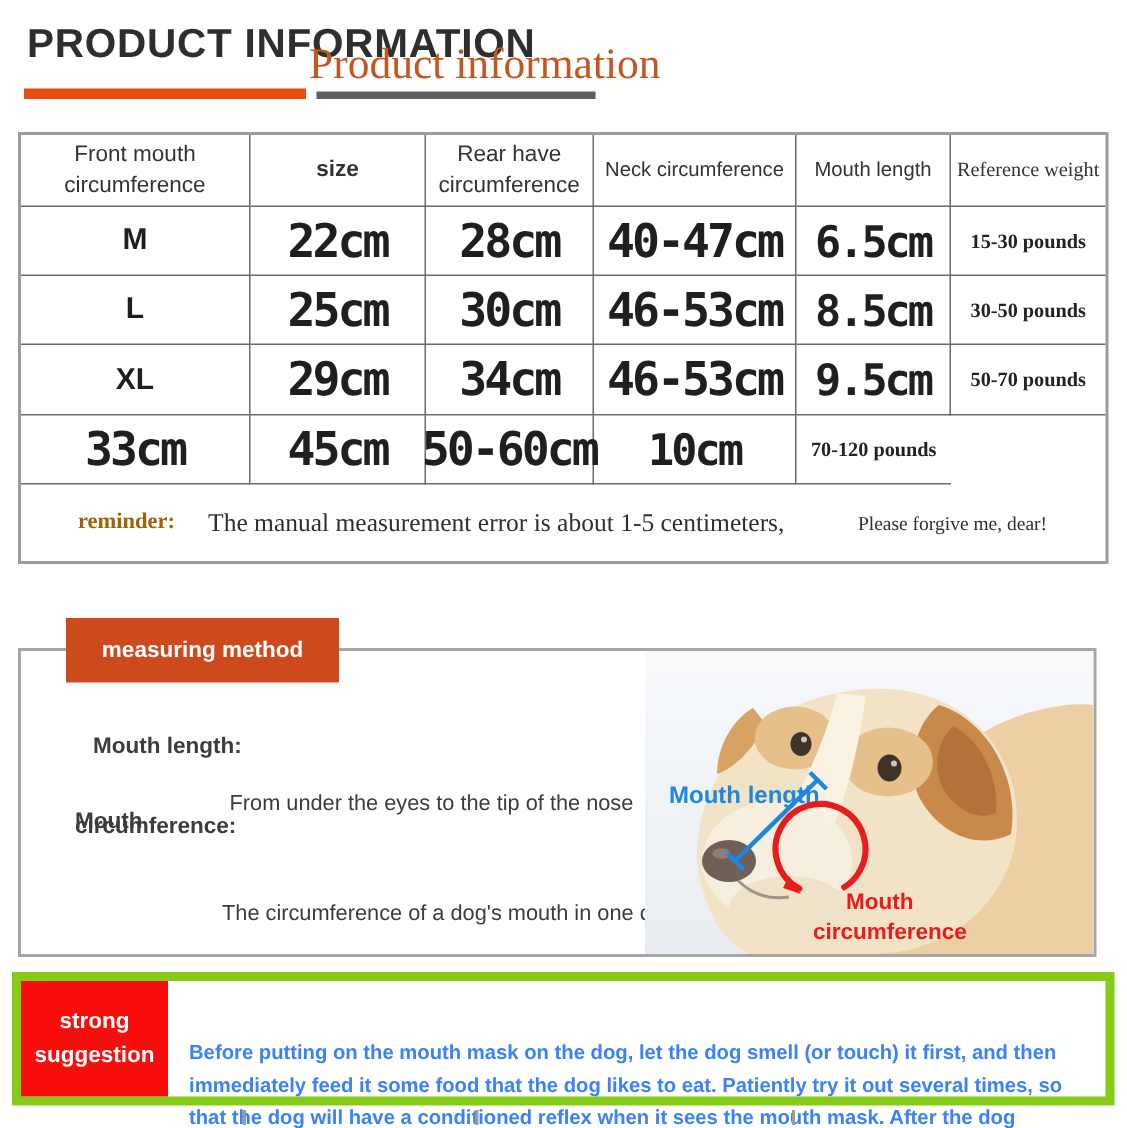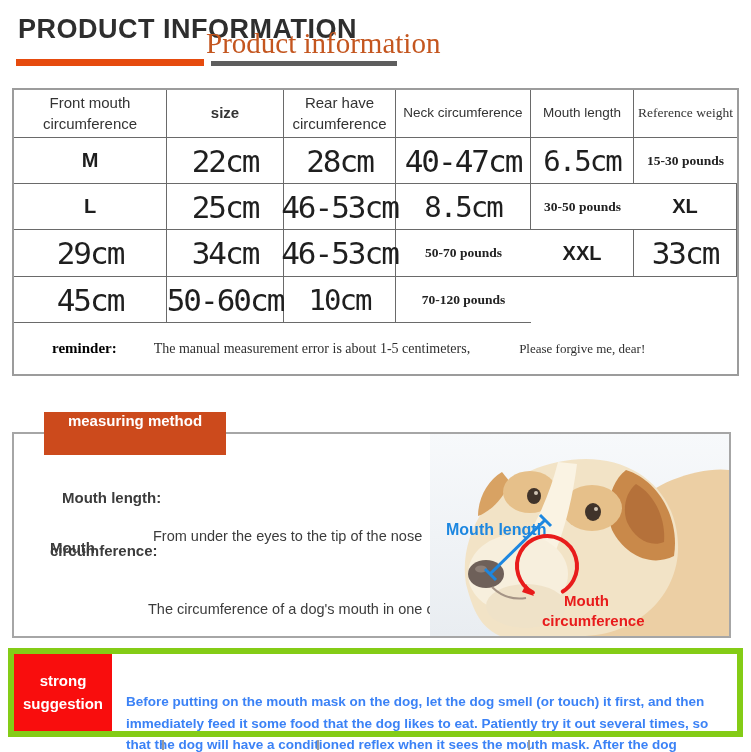--- a/index.html
+++ b/index.html
@@ -15,32 +15,32 @@
   
   .size-table { position:absolute; left:12px; top:88px; width:727px; border:2px solid #9c9c9c; display:grid;
     grid-template-columns:153px 117px 112px 135px 103px 103px;
     grid-template-rows:48px 46px 46px 47px 46px 51px; background:#fff; }
   .cell { border-right:1px solid #6a6a6a; border-bottom:1px solid #6a6a6a; display:flex; align-items:center; justify-content:center; text-align:center; }
   .cell.last-col { border-right:none;font-family:Liberation Serif, serif; }
   .th { font-size:13.5px; color:#333; line-height:1.35; padding:2px 4px; }
   .th.big { font-size:15px; }
   .th.size-h { font-weight:bold; font-size:15px; }
   .size-val { font-weight:bold; font-size:20px; color:#1e1e1e; }
-  .cm-val { font-family:"DejaVu Sans Mono", monospace; font-weight:normal; font-size:31px; letter-spacing:-2px; color:#1f1f1f; white-space:nowrap; }
+  .cm-val { font-family:"DejaVu Sans Mono", monospace; font-weight:bold; font-size:31px; letter-spacing:-2px; color:#1f1f1f; white-space:nowrap; }
   .cm-val.small { font-size:29px; }
   .weight-val { font-size:13.5px; font-weight:600; color:#222; }
   .reminder-row { grid-column:1 / span 6; border-bottom:none; justify-content:flex-start; padding-left:38px; }
-  .reminder-row .lbl { font-weight:bold; font-size:15px; color:#000000; }
-  .reminder-row .txt { font-size:14px; color:#2f2f2f; margin-left:37px; }
+  .reminder-row .lbl { font-weight:bold; font-size:15px; color:#a16207; }
+  .reminder-row .txt { font-size:17px; color:#2f2f2f; margin-left:22px; }
   .reminder-row .sfx { font-size:13px; color:#2f2f2f; margin-left:5px;padding-left:44px; }
 
   
   .measure-box { position:absolute; left:12px; top:432px; width:719px; height:206px; border:2px solid #a6a6a6; background:#fff; }
   .measure-tab { position:absolute; left:44px; top:412px; width:182px; height:43px; background:#cc4a1c; z-index:3;
-    display:flex; justify-content:center; color:#fff; font-weight:bold; font-size:15px; }
+    display:flex; align-items:center; justify-content:center; color:#fff; font-weight:bold; font-size:15px; }
   .m-label { position:absolute; font-size:15px; font-weight:600; color:#3c3c3c; white-space:nowrap; }
   .m-desc { position:absolute; font-size:14.5px; color:#3c3c3c; white-space:nowrap;margin-top:38px; }
   .ml-label { left:62px; top:489px; }
   .ml-desc { left:153px; top:490px; }
   .mc-label1 { left:50px; top:539px; }
   .mc-label2 { left:50px; top:542px; }
   .mc-desc { left:148px; top:563px; }
 
   .dog-photo { position:absolute; left:430px; top:434px; width:299px; height:202px; z-index:2; }
 
@@ -71,31 +71,32 @@
 
   <div class="cell size-val">M</div>
   <div class="cell cm-val">22cm</div>
   <div class="cell cm-val">28cm</div>
   <div class="cell cm-val">40-47cm</div>
   <div class="cell cm-val small">6.5cm</div>
   <div class="cell weight-val last-col">15-30 pounds</div>
 
   <div class="cell size-val">L</div>
   <div class="cell cm-val">25cm</div>
+  <div class="cell cm-val">30cm</div>
   <div class="cell cm-val">46-53cm</div>
   <div class="cell cm-val small">8.5cm</div>
   <div class="cell weight-val last-col">30-50 pounds</div>
 
   <div class="cell size-val">XL</div>
   <div class="cell cm-val">29cm</div>
   <div class="cell cm-val">34cm</div>
   <div class="cell cm-val">46-53cm</div>
+  <div class="cell cm-val small">9.5cm</div>
   <div class="cell weight-val last-col">50-70 pounds</div>
 
-  <div class="cell size-val">XXL</div>
   <div class="cell cm-val">33cm</div>
   <div class="cell cm-val">45cm</div>
   <div class="cell cm-val">50-60cm</div>
   <div class="cell cm-val small">10cm</div>
   <div class="cell weight-val last-col">70-120 pounds</div>
 
   <div class="cell reminder-row last-col">
     <span class="lbl">reminder:</span>
     <span class="txt">The manual measurement error is about 1-5 centimeters,</span>
     <span class="sfx">Please forgive me, dear!</span>

